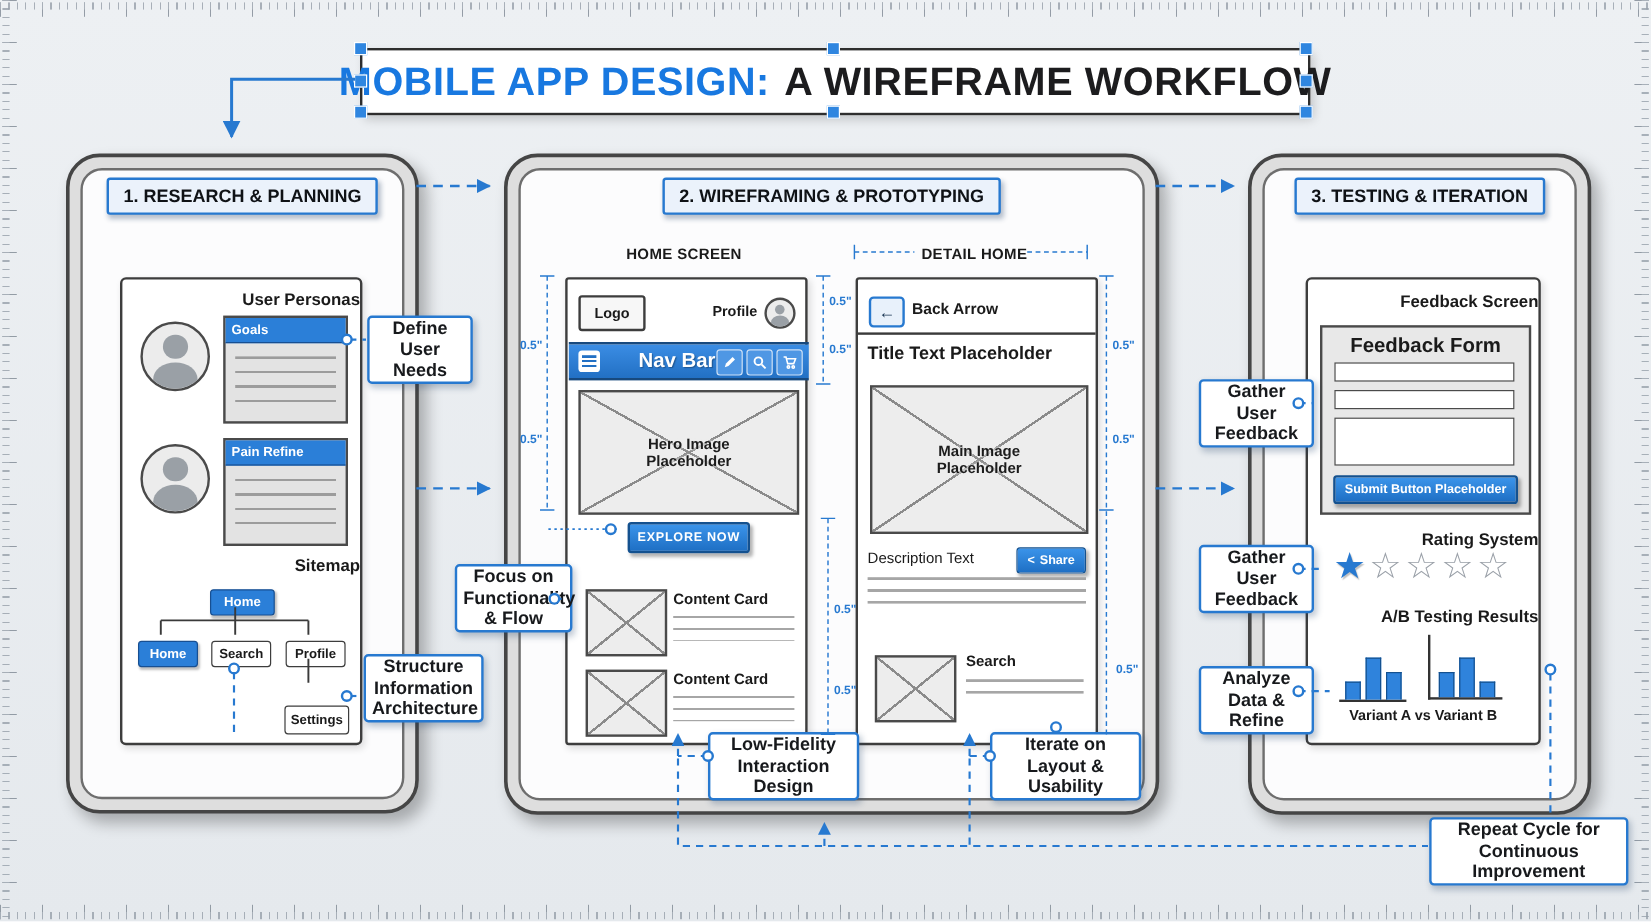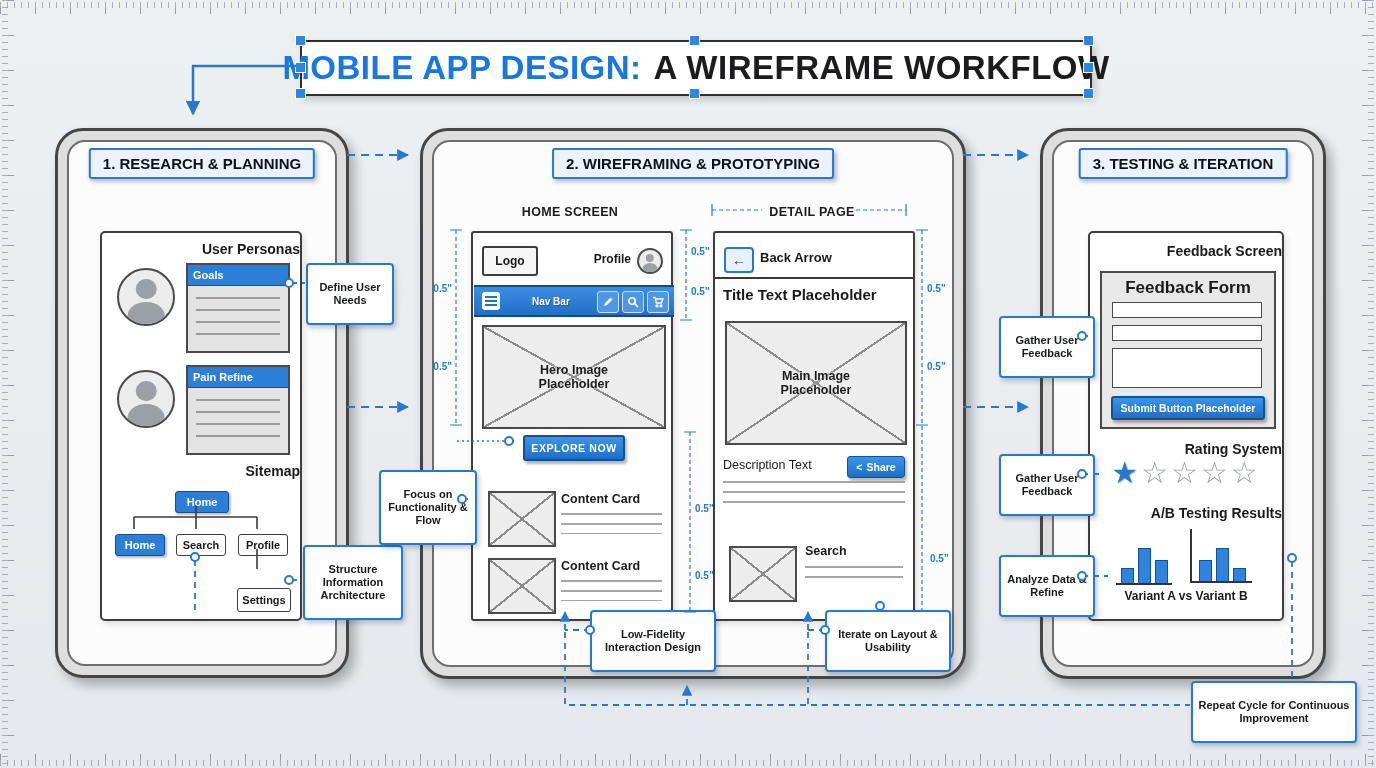--- a/index.html
+++ b/index.html
@@ -73,31 +73,31 @@
       #ededed;
     display:flex;align-items:center;justify-content:center;}
   .xlabel{font-size:12.5px;font-weight:bold;text-align:center;color:#1c1c1c;width:96px;
     text-shadow:0 0 3px #ededed,0 0 3px #ededed;}
 
   .navbar{position:absolute;background:linear-gradient(#3b8de4,#2270c4);
     border-top:2px solid #17497e;border-bottom:2px solid #17497e;display:flex;align-items:center;}
   .hamburger{width:18px;height:18px;background:#fff;border-radius:3px;position:relative;flex:0 0 auto;}
   .hamburger::before{content:"";position:absolute;left:3px;right:3px;top:4px;height:10px;
     background:repeating-linear-gradient(180deg,#2270c4 0 2px,transparent 2px 4px);}
-  .navlabel{color:#fff;font-size:10px;font-weight:bold;margin-left:8px;text-shadow:1px 1px 1px rgba(0,0,0,.3);padding-left:24px;}
+  .navlabel{color:#fff;font-size:17px;font-weight:bold;margin-left:8px;text-shadow:1px 1px 1px rgba(0,0,0,.3);padding-left:24px;}
   .navicons{position:absolute;right:5px;top:4px;display:flex;gap:3px;}
   .navicon{width:20px;height:20px;background:#4f97e4;border:1px solid #cde0f6;border-radius:3px;
     display:flex;align-items:center;justify-content:center;}
 
   .btn-blue{background:linear-gradient(#3b94ea,#1e6fc4);border:2px solid #14518f;border-radius:3px;
     color:#fff;font-weight:bold;display:flex;align-items:center;justify-content:center;
     box-shadow:2px 2.5px 3px rgba(0,0,0,.3);}
 
   .callout{position:absolute;background:#fff;border:2px solid #2779d0;border-radius:4px;
-    padding:16px 5px;font-size:11px;font-weight:bold;text-align:center;line-height:1.18;
+    padding:0 5px;font-size:15px;font-weight:bold;text-align:center;line-height:1.18;
     color:#17191c;box-shadow:2px 3px 5px rgba(30,60,100,.28);z-index:40;}
 
   .dim-label{position:absolute;color:#2779d0;font-size:10px;font-weight:bold;z-index:45;}
   .seclabel{position:absolute;font-size:12.5px;font-weight:bold;text-align:center;letter-spacing:.3px;z-index:20;}
 
   .forminput{position:absolute;background:#fff;border:1.5px solid #4a4a4a;}
   .star{font-size:30px;line-height:36px;letter-spacing:3px;color:#9aa0a8;}
   .star.filled{color:#2779d0;text-shadow:1px 1px 1px rgba(0,0,0,.25);}
   .bar{width:11px;background:#2f83dc;border:1px solid #14518f;border-bottom:none;}
 
@@ -177,21 +177,21 @@
       <div class="white-node" style="left:136px;top:301px;width:48px;height:20px">Profile</div>
       <div class="white-node" style="left:135px;top:355px;width:52px;height:22px">Settings</div>
     </div>
   </div>
 
   <div class="phone" style="left:420px;top:128px;width:540px;height:545px">
     <div class="screen"></div>
     <div class="badge">2. WIREFRAMING &amp; PROTOTYPING</div>
 
     <div class="seclabel" style="left:87px;top:74px;width:120px">HOME SCREEN</div>
-    <div class="seclabel" style="left:329px;top:74px;width:120px">DETAIL PAGE</div>
+    <div class="seclabel" style="left:329px;top:74px;width:120px">DETAIL HOME</div>
 
     <div class="wcard" style="left:48px;top:100px;width:198px;height:386px;border-radius:3px">
       <div class="white-node" style="left:9px;top:13px;width:52px;height:26px;font-size:12px;border-width:2px;background:#f7f7f7">Logo</div>
       <div class="abs" style="left:100px;top:19px;width:58px;text-align:right;font-size:12px;font-weight:bold">Profile</div>
       <div class="avatar" style="left:164px;top:15px;width:22px;height:22px;border-width:2px"></div>
 
       <div class="navbar" style="left:1px;top:52px;width:192px;height:28px;padding-left:8px">
         <div class="hamburger"></div>
         <span class="navlabel">Nav Bar</span>
         <div class="navicons">

